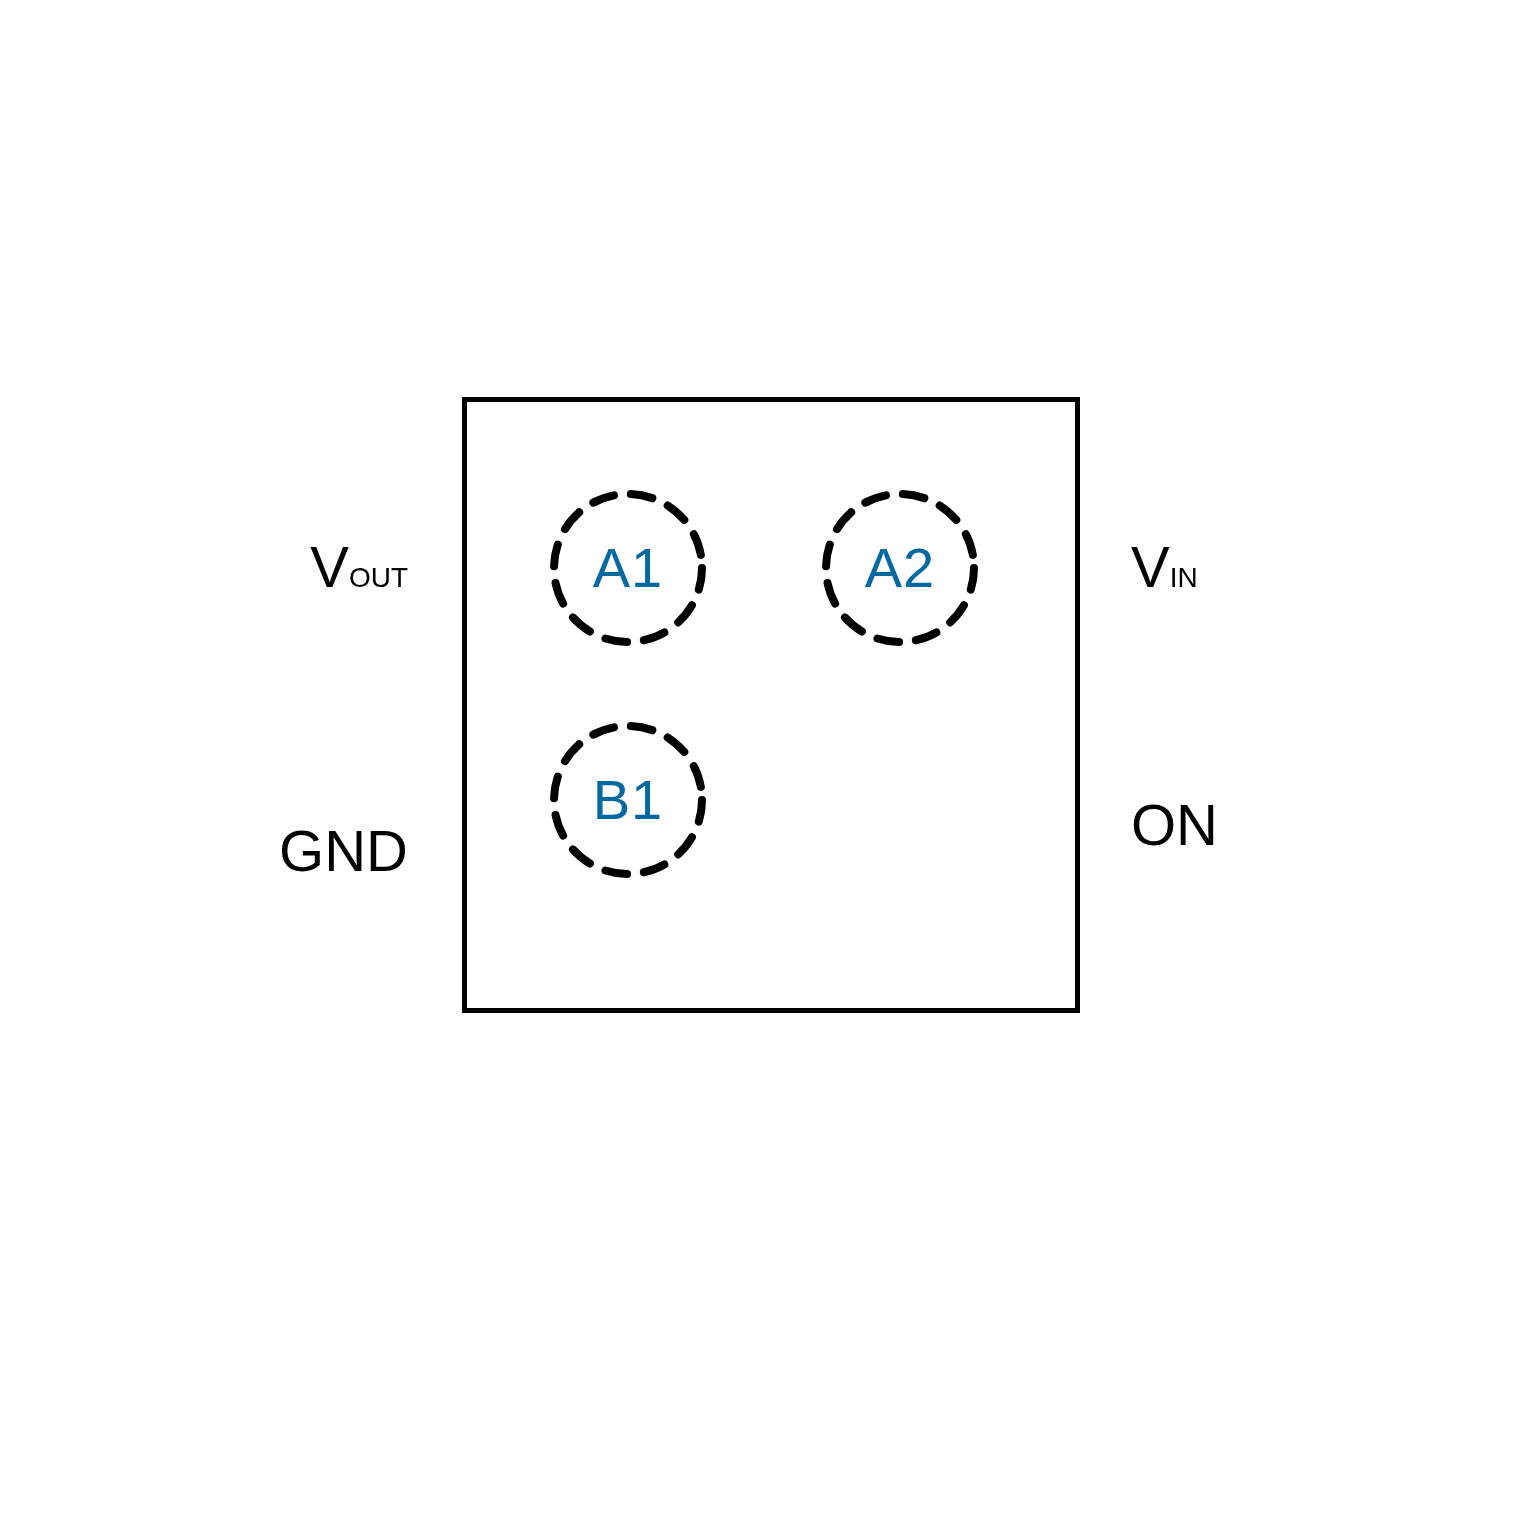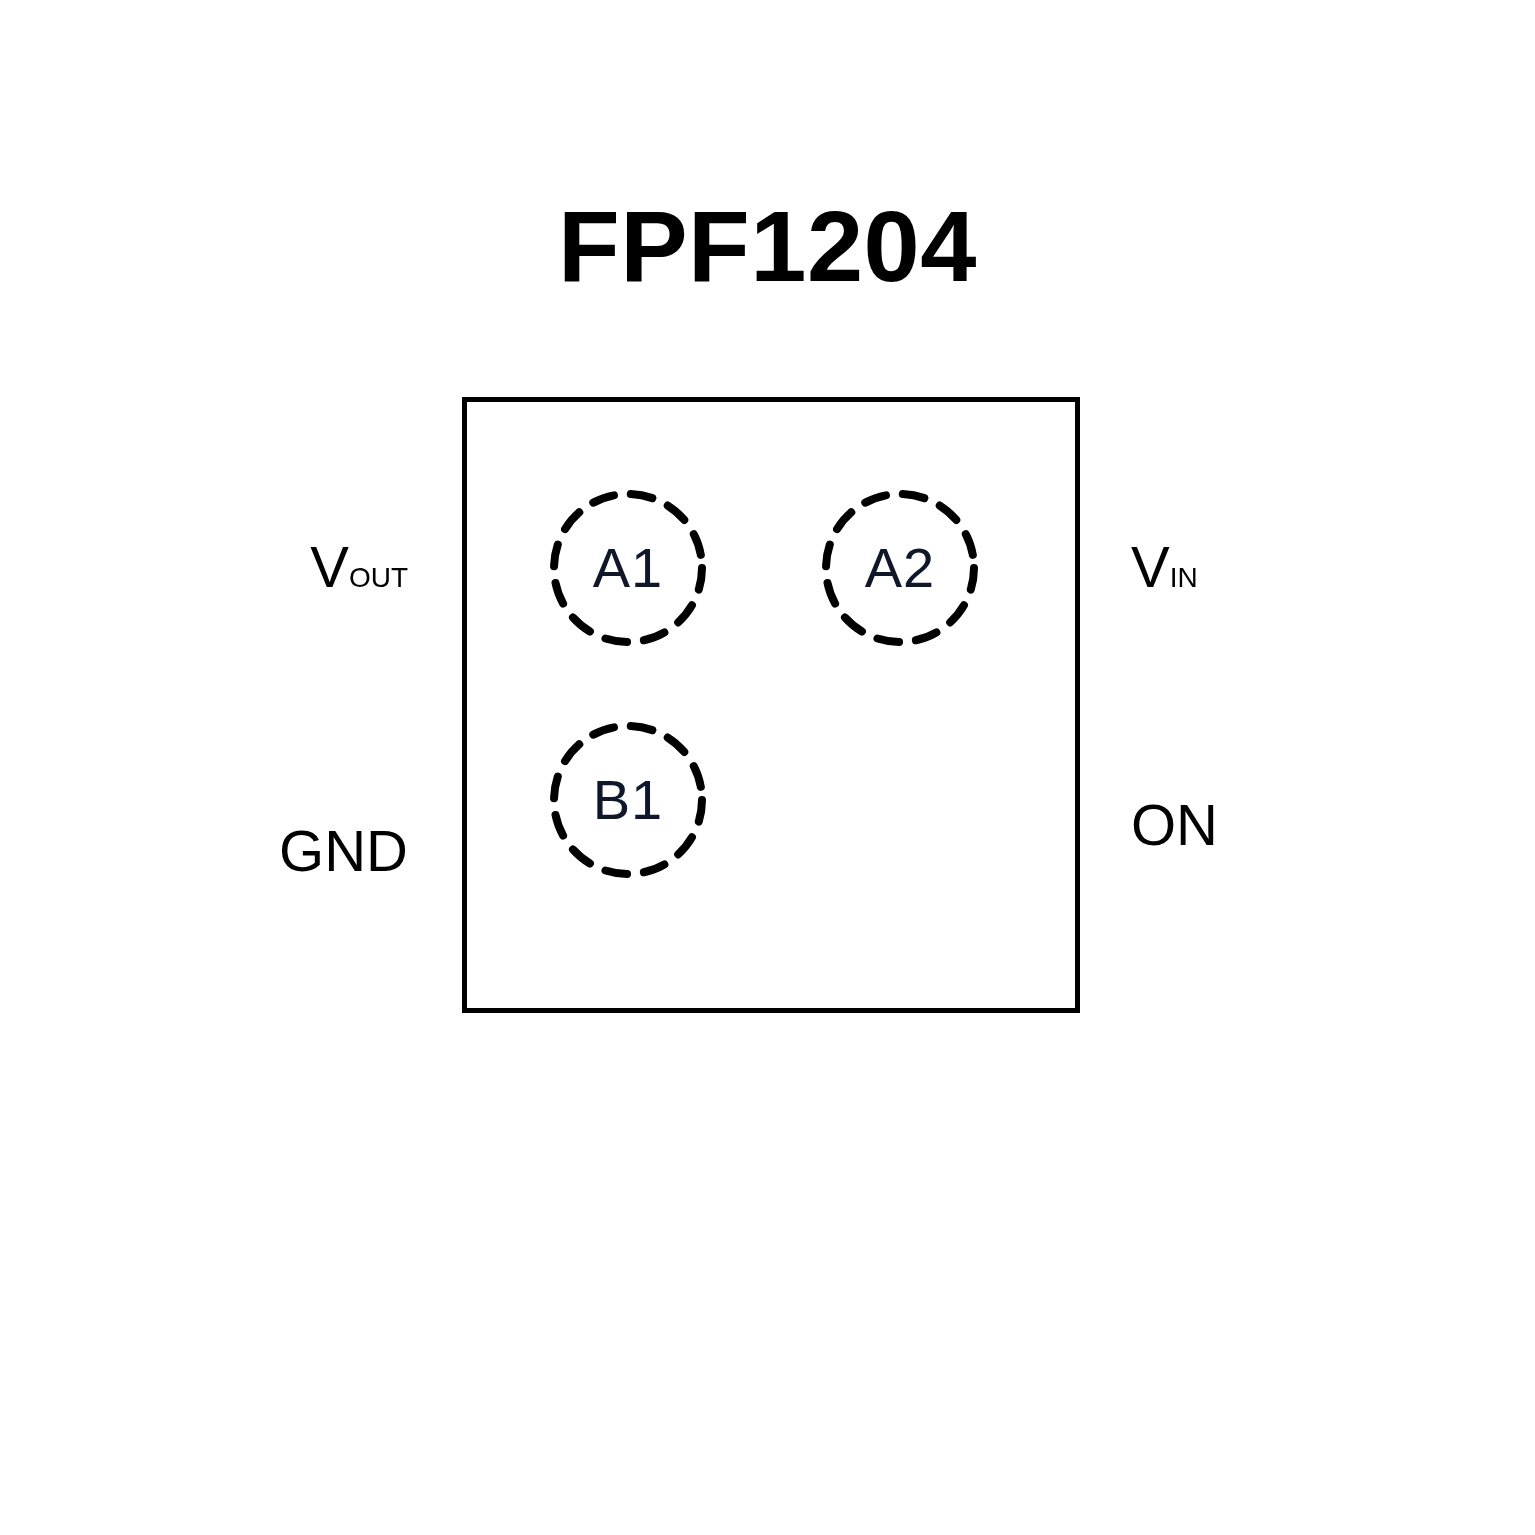--- a/index.html
+++ b/index.html
@@ -68,21 +68,21 @@
     left: 0;
     top: 0;
     width: 156px;
     height: 156px;
     display: flex;
     align-items: center;
     justify-content: center;
     font-size: 56px;
     font-weight: normal;
     line-height: 1;
-    color: #0f172a;
+    color: #0369a1;
     letter-spacing: 1px;
     white-space: nowrap;
   }
 
   .pad-a1 { left: 628px; top: 568px; }
   .pad-a2 { left: 900px; top: 568px; }
   .pad-b1 { left: 628px; top: 800px; }
   .pad-b2 { left: 912px; top: 850px; }
 
   
@@ -113,21 +113,20 @@
   .pin-vout { top: 538px; }
   .pin-vin  { top: 538px; }
   .pin-gnd  { top: 822px; }
   .pin-on   { top: 796px; }
 </style>
 </head>
 <body>
 
 <div id="diagram-root">
 
-  <div class="part-title">FPF1204</div>
 
   <div class="package-outline"></div>
 
   <div class="ball-pad pad-a1">
     <svg width="156" height="156" viewBox="0 0 156 156">
       <circle cx="78" cy="78" r="74" fill="none" stroke="#000000" stroke-width="8" stroke-linecap="round" stroke-dasharray="22 17"></circle>
     </svg>
     <span class="pad-label">A1</span>
   </div>
 

